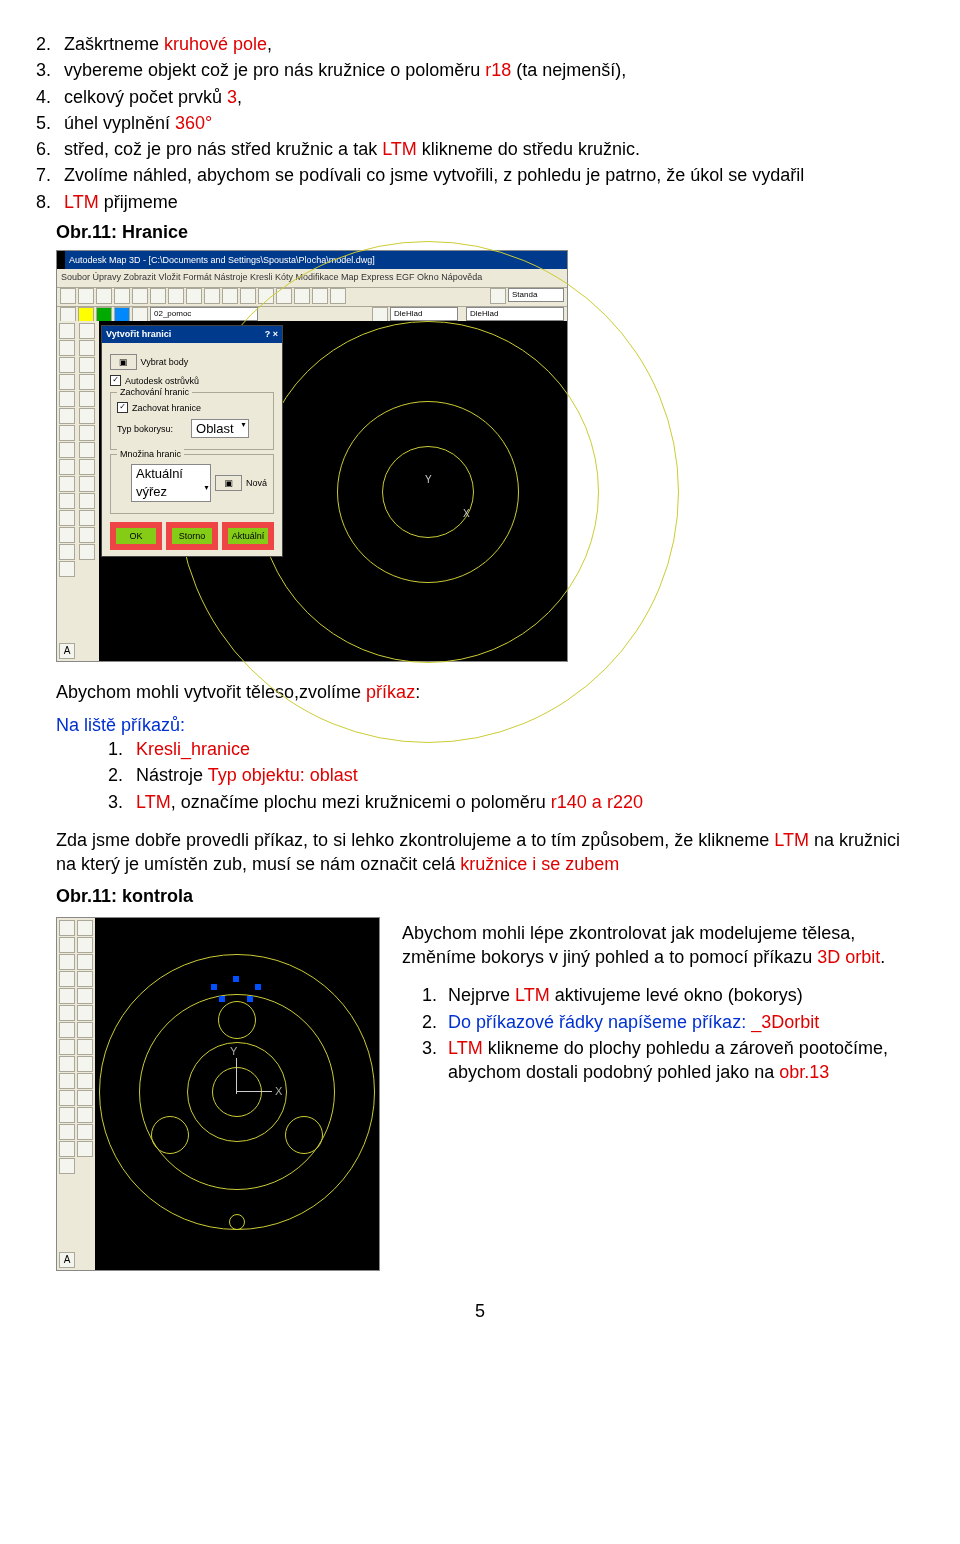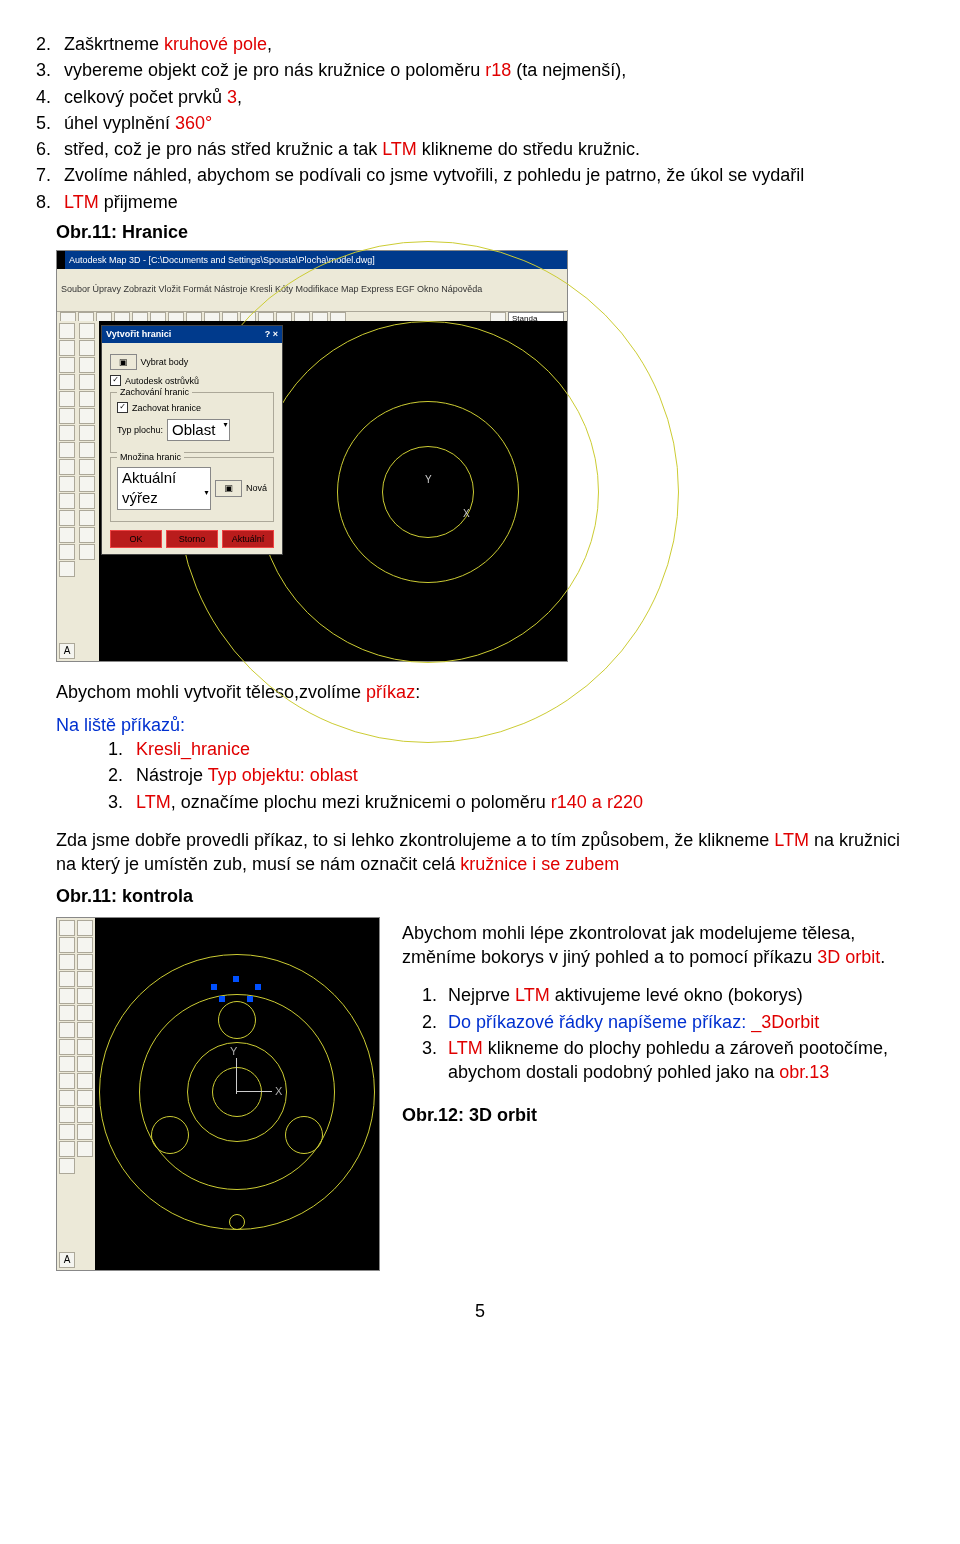--- a/index.html
+++ b/index.html
@@ -34,21 +34,21 @@
     background: #000;
     position: relative;
     border: 1px solid #888;
   }
   .cad1-titlebar {
     height: 16px; background: #003a8c; color: #fff; font-size: 9px;
     padding: 1px 4px; display:flex; align-items:center;margin-left:8px;
   }
   .cad1-menu {
     height: 14px; background: #ece9d8; font-size: 9px;
-    padding: 14px 4px; color:#333; border-bottom:1px solid #aca899;
+    padding: 2px 4px; color:#333; border-bottom:1px solid #aca899;
   }
   .cad1-tb { height: 18px; background: #ece9d8; border-bottom:1px solid #aca899; display:flex; align-items:flex-start; gap:2px; padding:0 3px;}
   .tb-btn { width:14px;height:14px;border:1px solid #aca899;background:#f5f5f0; }
   .tb-field { height:12px;border:1px solid #888;background:#fff;font-size:8px;padding:0 3px;display:flex;align-items:center; }
   .cad1-side {
     position:absolute; left:0; top:70px; bottom:0; width:20px; background:#ece9d8;
     border-right:1px solid #aca899; display:flex; flex-direction:column; gap:1px; padding:2px;
   }
   .cad1-side2 {
     position:absolute; left:20px; top:70px; bottom:0; width:20px; background:#ece9d8;
@@ -63,24 +63,24 @@
     border:1px solid #444; font-size:9px; color:#000;
   }
   .dlg-title { background:#003a8c;color:#fff;padding:2px 4px;font-size:9px;display:flex;justify-content:space-between;align-items:center;font-weight:bold; }
   .dlg-body { padding:6px 8px; }
   .dlg-row { margin:5px 0; display:flex; align-items:center; gap:4px; }
   .dlg-btn-small { border:1px solid #888; background:#ece9d8; padding:1px 8px; font-size:9px; }
   .dlg-label { font-size:9px; }
   .dlg-check { width:9px;height:9px;border:1px solid #333;background:#fff;font-size:8px;line-height:8px;text-align:center; }
   .dlg-group { border:1px solid #aca899; padding:4px 6px 6px; margin-top:4px; position:relative; }
   .dlg-group-title { position:absolute; top:-7px; left:6px; background:#ece9d8; padding:0 3px; font-size:9px; }
-  .dlg-select { border:1px solid #888;background:#fff;padding:0px 14px 0px 4px;font-size:15px;position:relative;display:inline-block; }
+  .dlg-select { border:1px solid #888;background:#fff;padding:0px 14px 0px 4px;font-size:13px;position:relative;display:inline-block;margin-left:14px; }
   .dlg-select::after { content:"▾"; position:absolute; right:2px; font-size:8px; }
   .dlg-btns { display:flex; justify-content:space-between; margin-top:8px; gap:4px;}
-  .dlg-mainbtn { border:1px solid #ef4444;background:#b91c1c;padding:2px 0;font-size:9px;text-align:center;flex:1; }
+  .dlg-mainbtn { border:6px solid #ef4444;background:#84cc16;padding:2px 0;font-size:9px;text-align:center;flex:1; }
 
   .circles { position:absolute; right:0; top:0; width:300px; height:100%; }
   .circle { position:absolute; border:1px solid #cccc33; border-radius:50%; }
 
   
   .cad2 {
     width: 322px; height: 352px; background:#000; border:1px solid #888; position:relative;
   }
   .cad2-side { position:absolute; left:0; top:0; bottom:0; width:18px; background:#ece9d8; border-right:1px solid #aca899; display:flex; flex-direction:column; gap:1px; padding:2px; }
   .cad2-side2 { position:absolute; left:18px; top:0; bottom:0; width:18px; background:#ece9d8; border-right:1px solid #aca899; display:flex; flex-direction:column; gap:1px; padding:2px; }
@@ -200,21 +200,21 @@
             <span class="dlg-check">✓</span> 
             <span class="dlg-label">Autodesk ostrůvků</span>
           </div>
         <div class="dlg-group">
           <span class="dlg-group-title">Zachování hranic</span>
           <div class="dlg-row">
               <span class="dlg-check">✓</span> 
               <span class="dlg-label">Zachovat hranice</span>
             </div>
           <div class="dlg-row">
-              <span class="dlg-label">Typ plochu:</span> 
+              <span class="dlg-label">Typ bokorysu:</span> 
               <span class="dlg-select">Oblast</span>
             </div>
         </div>
         <div class="dlg-group">
           <span class="dlg-group-title">Množina hranic</span>
           <div class="dlg-row">
               <span class="dlg-select">Aktuální výřez</span> 
               <span class="dlg-btn-small">▣</span> 
               <span class="dlg-label">Nová</span>
             </div>
@@ -311,17 +311,16 @@
   </div>
   <div class="col-right">
     <div>
       <span>Abychom mohli lépe zkontrolovat jak modelujeme tělesa, změníme bokorys v jiný pohled a to pomocí příkazu </span><span class="red">3D orbit</span><span>.</span>
     </div>
     <ol class="orbit-list">
       <li><span>Nejprve </span><span class="red">LTM</span><span> aktivujeme levé okno (bokorys)</span></li>
       <li><span class="blue">Do příkazové řádky napíšeme příkaz: </span><span class="red">_3Dorbit</span></li>
       <li><span class="red">LTM</span><span> klikneme do plochy pohledu a zároveň pootočíme, abychom dostali podobný pohled jako na </span><span class="red">obr.13</span></li>
     </ol>
-    <div class="heading" style="margin-top:18px">Obr.12: 3D orbit</div>
   </div>
 </div>
 
 <div class="page-num">5</div>
 
 </body></html>

